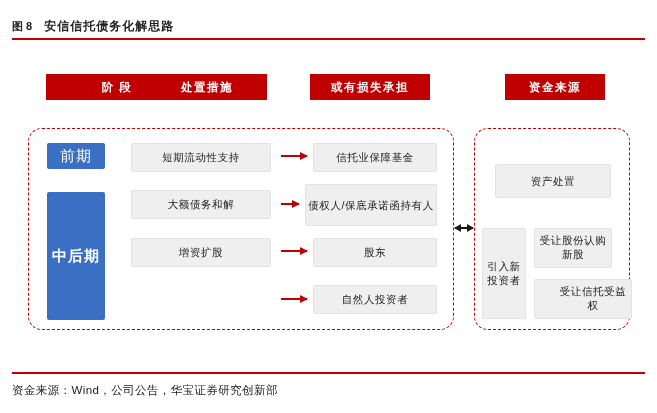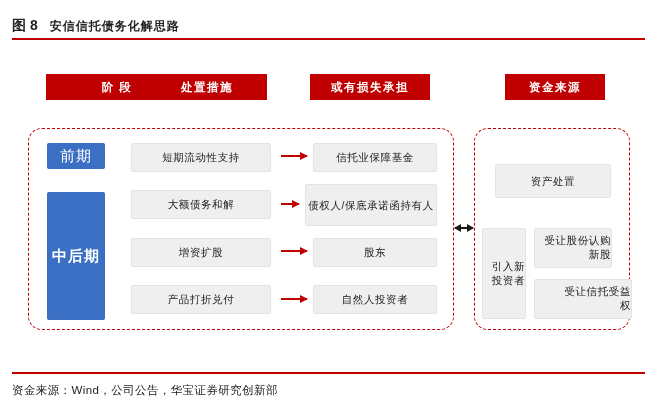--- a/index.html
+++ b/index.html
@@ -24,21 +24,21 @@
   .title-bar {
     position: absolute;
     left: 12px;
     top: 12px;
     width: 633px;
     height: 28px;
     display: flex;
     align-items: center;
   }
   .title-tag {
-    font-size: 14px;
+    font-size: 11px;
     font-weight: bold;
     color: #222222;
     letter-spacing: 0px;
     margin-right: 12px;
   }
   .title-text {
     font-size: 12px;
     font-weight: bold;
     color: #222222;
     letter-spacing: 1px;
@@ -115,21 +115,21 @@
   .gbox {
     position: absolute;
     background: #efefef;
     border: 1px solid #e3e3e3;
     color: #1a1a1a;
     font-size: 10.5px;
     letter-spacing: 0.6px;
     display: flex;
     align-items: center;
     justify-content: center;
-    text-align: right;
+    text-align: center;
     line-height: 1.35;
     border-radius: 2px;
   }
   .m1 { left: 131px; top: 143px; width: 138px; height: 27px; }
   .m2 { left: 131px; top: 190px; width: 138px; height: 27px; }
   .m3 { left: 131px; top: 238px; width: 138px; height: 27px; }
   .m4 { left: 131px; top: 285px; width: 138px; height: 27px; }
 
   .l1 { left: 313px; top: 143px; width: 122px; height: 27px; }
   .l2 { left: 305px; top: 184px; width: 130px; height: 40px; }
@@ -216,21 +216,20 @@
 
   <div class="dashed-box dash-left"></div>
   <div class="dashed-box dash-right"></div>
 
   <div class="stage-box stage-early">前期</div>
   <div class="stage-box stage-mid">中后期</div>
 
   <div class="gbox m1">短期流动性支持</div>
   <div class="gbox m2">大额债务和解</div>
   <div class="gbox m3">增资扩股</div>
-  <div class="gbox m4">产品打折兑付</div>
 
   <div class="arrow a1"></div>
   <div class="arrow a2"></div>
   <div class="arrow a3"></div>
   <div class="arrow a4"></div>
 
   <div class="gbox l1">信托业保障基金</div>
   <div class="gbox l2">债权人/保底承诺函持有人</div>
   <div class="gbox l3">股东</div>
   <div class="gbox l4">自然人投资者</div>

